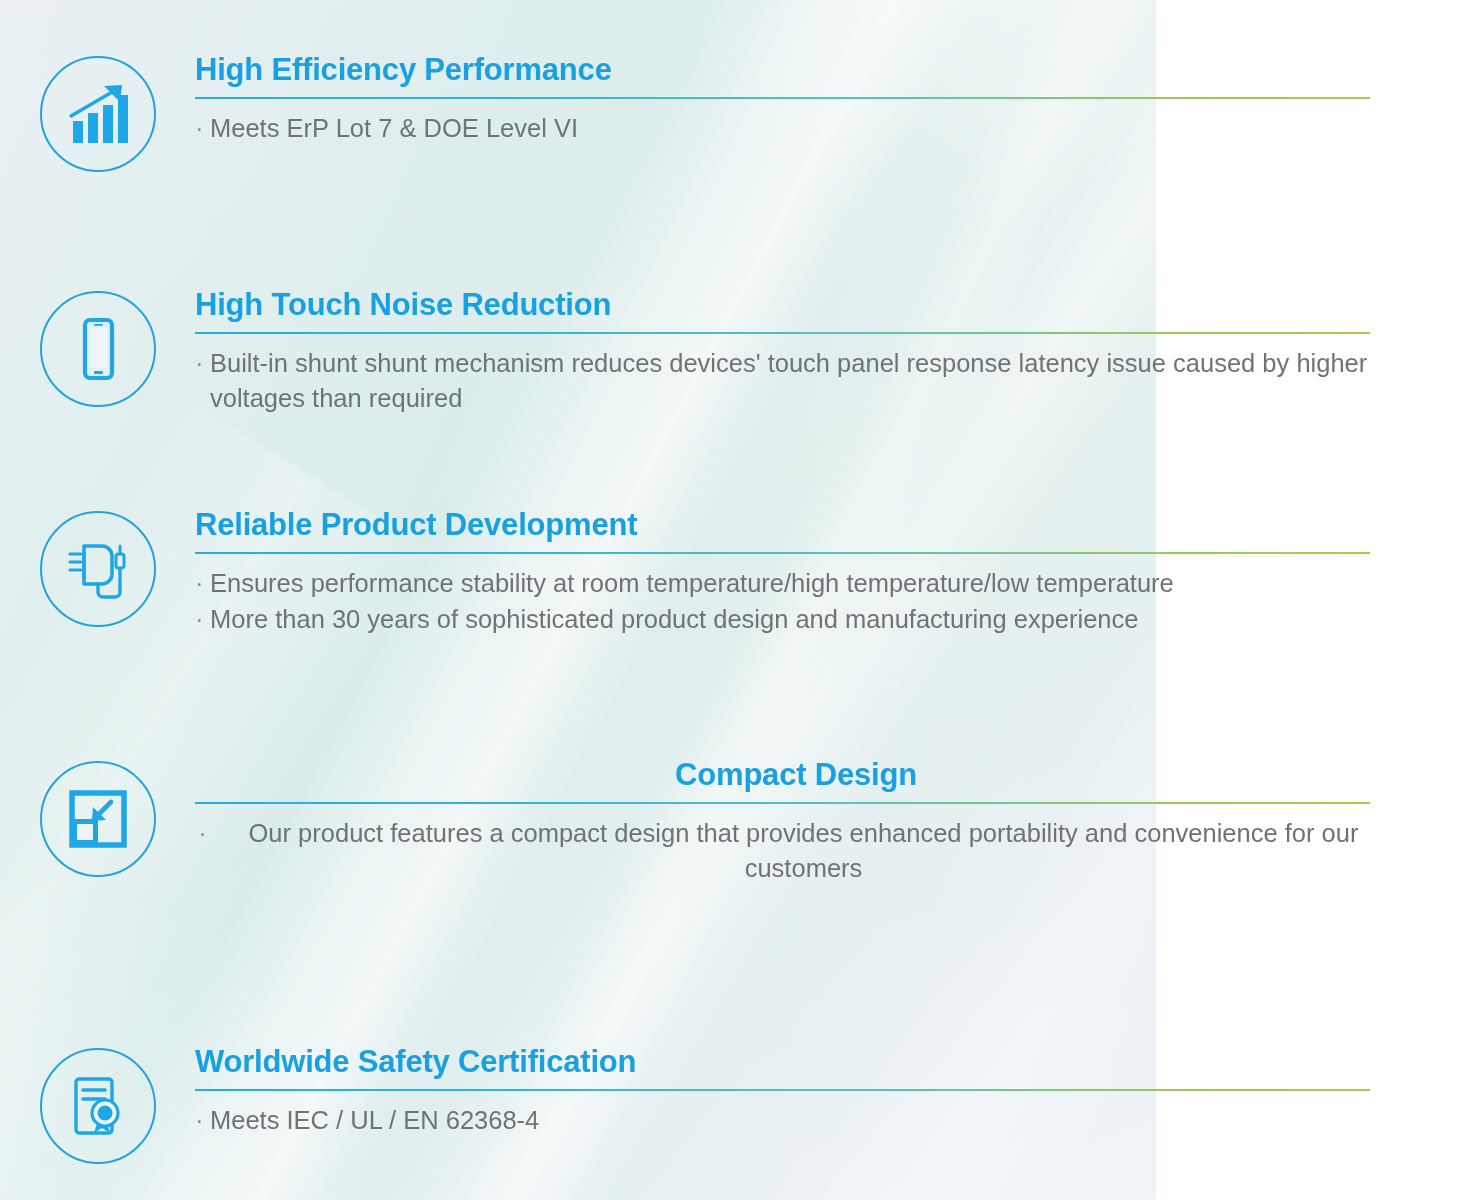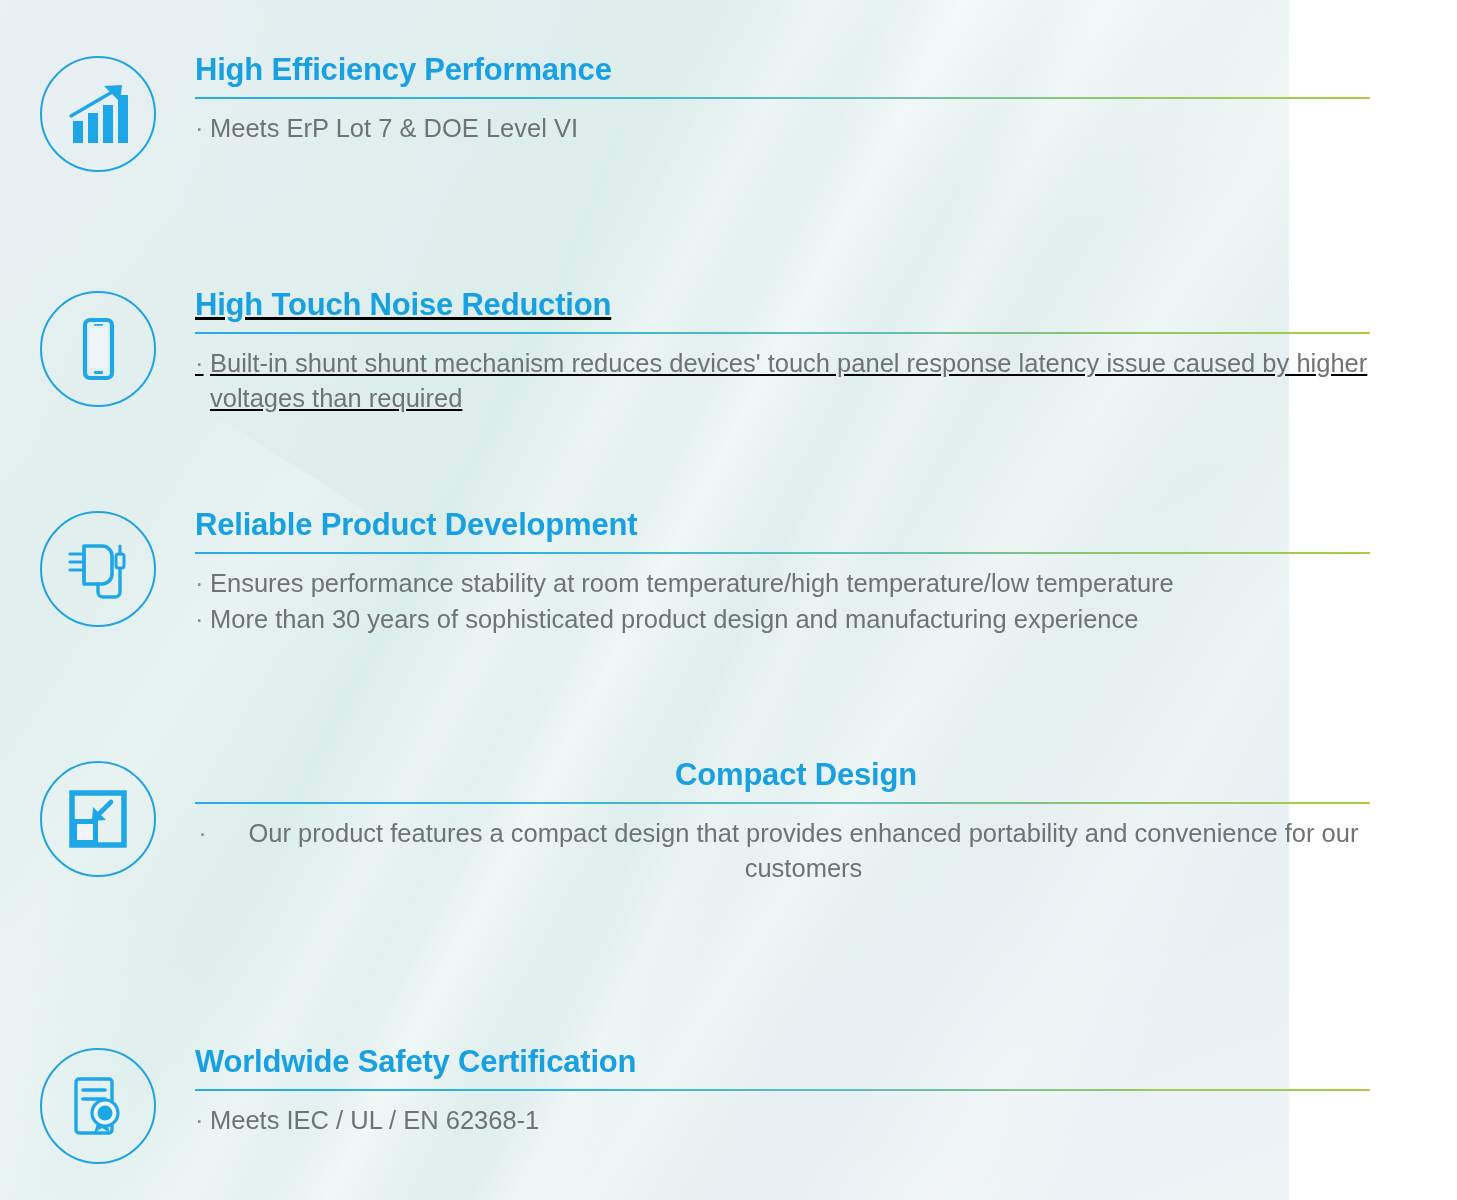--- a/index.html
+++ b/index.html
@@ -5,21 +5,21 @@
   * { margin:0; padding:0; box-sizing:border-box; }
 
   html, body {
     width:1457px; height:1200px;
     font-family:"Liberation Sans", sans-serif;
     overflow:hidden;
   }
 
   #page {
     position:relative;
-    width:1289px; height:1200px;
+    width:1156px; height:1200px;
     background:
       linear-gradient(118deg, rgba(255,255,255,0) 0%, rgba(255,255,255,0) 46%,
                       rgba(255,255,255,.55) 50%, rgba(255,255,255,0) 55%,
                       rgba(255,255,255,0) 100%),
       linear-gradient(123deg, rgba(255,255,255,0) 0%, rgba(255,255,255,0) 60%,
                       rgba(255,255,255,.40) 66%, rgba(255,255,255,0) 72%,
                       rgba(255,255,255,0) 100%),
       linear-gradient(112deg, rgba(222,240,238,0) 0%, rgba(216,236,234,.75) 38%,
                       rgba(221,238,236,.55) 58%, rgba(255,255,255,0) 80%),
       radial-gradient(circle 420px at 82% -6%, #ffffff 0%, rgba(255,255,255,0) 72%),
@@ -130,21 +130,21 @@
         <div class="f-rule"></div>
         <div class="f-bullets">
           <div class="bullet">
             <span class="dot">·</span>
             <span class="txt">Meets ErP Lot 7 &amp; DOE Level VI</span>
           </div>
         </div>
       </div>
     </div>
 
-    <div class="feature" style="top:287px;text-decoration:underline;">
+    <div class="feature" style="top:287px;">
       <div class="icon-wrap">
         <div class="icon-circle">
           <svg width="70" height="70" viewBox="0 0 70 70">
             <rect x="22" y="6" width="27" height="58" rx="5" ry="5" fill="none" stroke="#1ea7e6" stroke-width="4.2"></rect>
             <rect x="26.5" y="14" width="18" height="40" fill="#eef4f7"></rect>
             <rect x="31" y="10" width="9" height="1.8" rx=".9" fill="#1ea7e6"></rect>
             <rect x="31" y="57" width="9" height="3" rx="1.2" fill="#1ea7e6"></rect>
           </svg>
         </div>
       </div>
@@ -227,20 +227,20 @@
             <circle cx="42" cy="42" r="7.5" fill="#1ea7e6"></circle>
           </svg>
         </div>
       </div>
       <div class="body-col">
         <div class="f-title">Worldwide Safety Certification</div>
         <div class="f-rule"></div>
         <div class="f-bullets">
           <div class="bullet">
             <span class="dot">·</span>
-            <span class="txt">Meets IEC / UL / EN 62368-1</span>
+            <span class="txt">Meets IEC / UL / EN 62368-4</span>
           </div>
         </div>
       </div>
     </div>
 
   </div>
 </div>
 
 </body></html>

